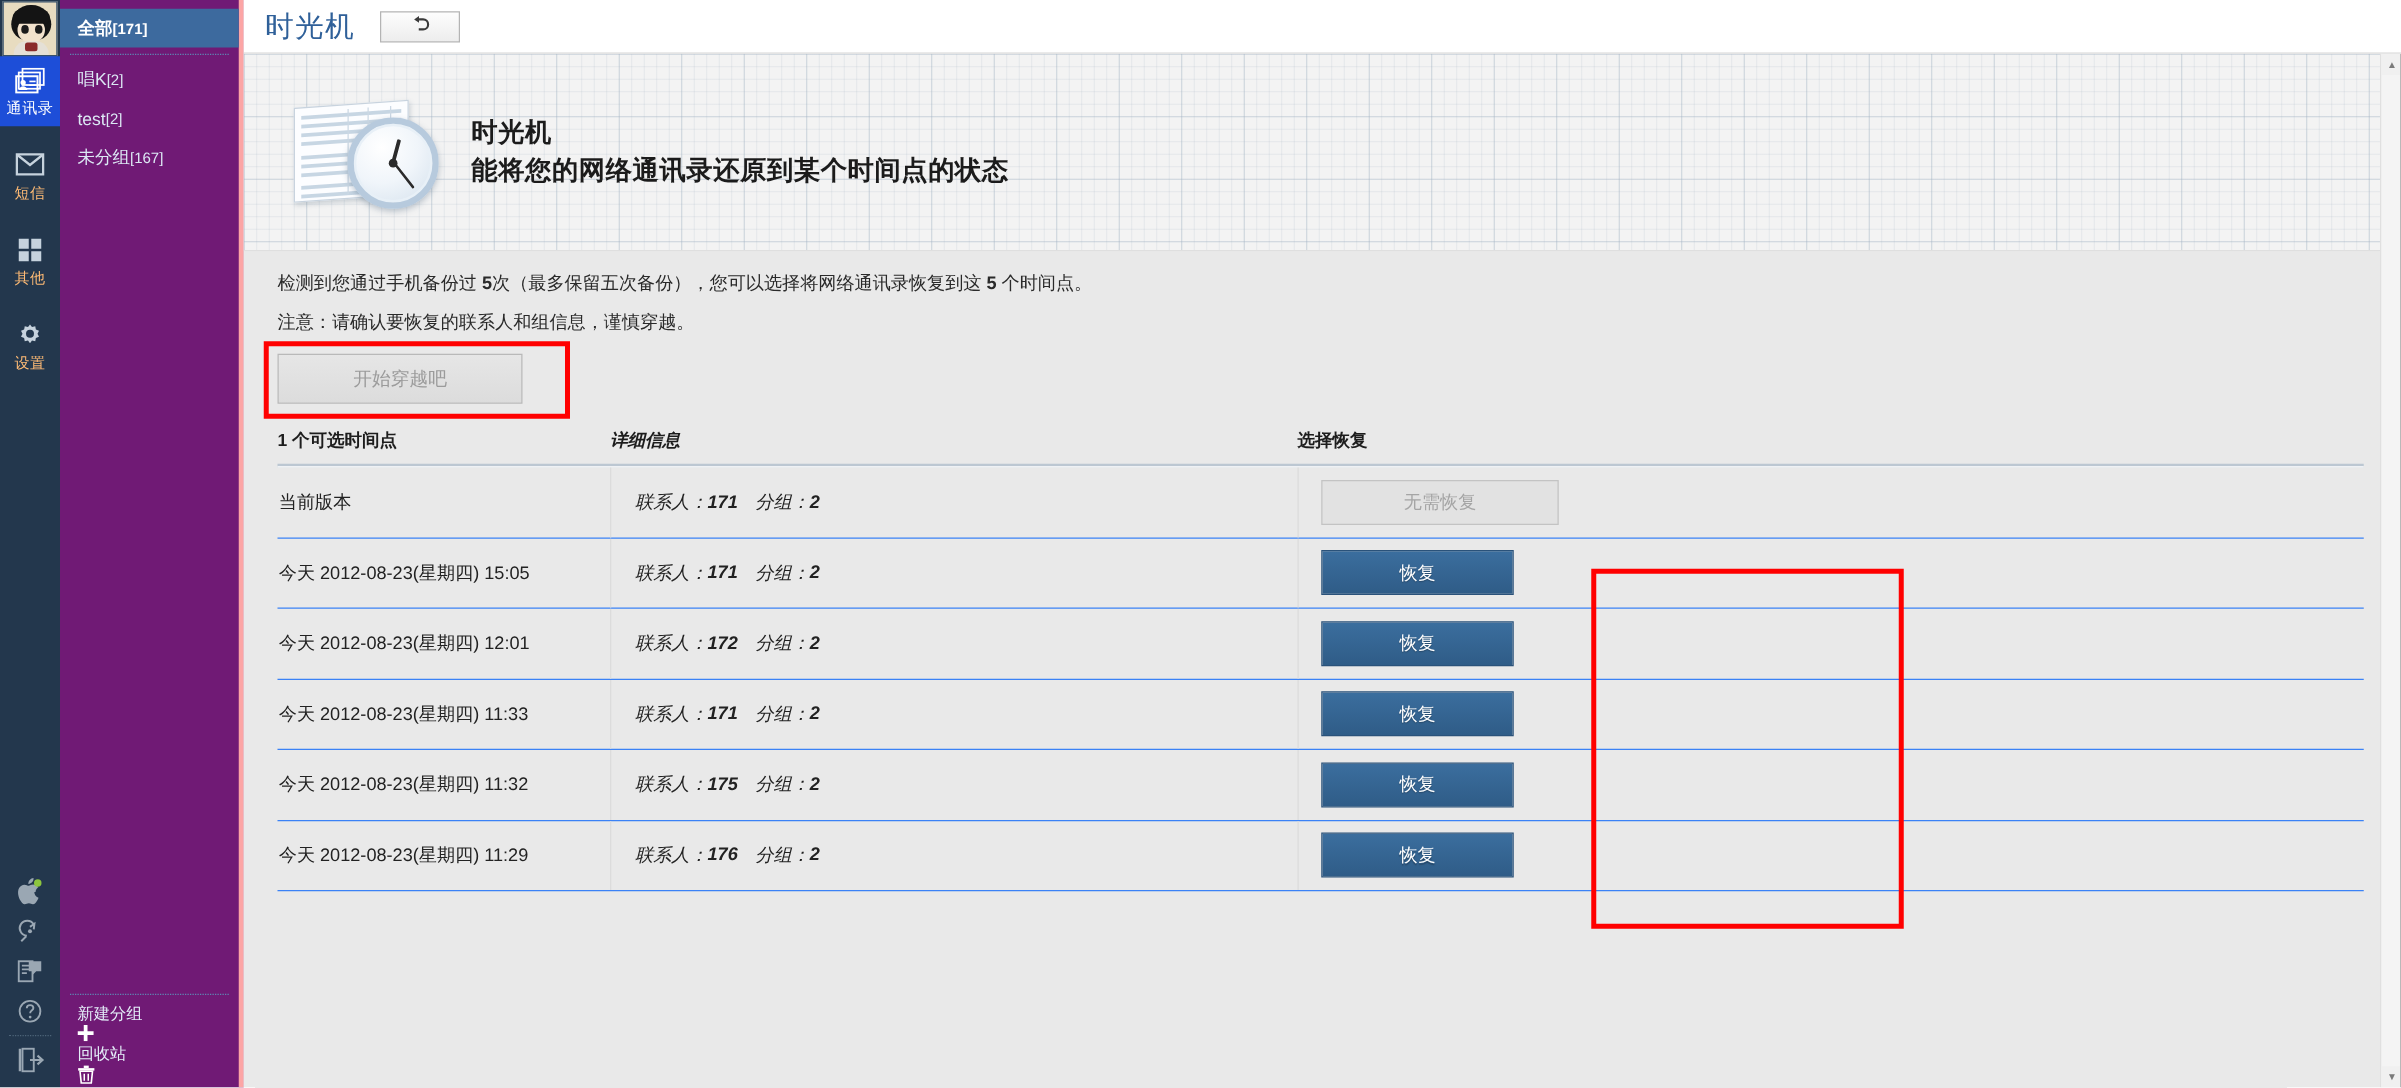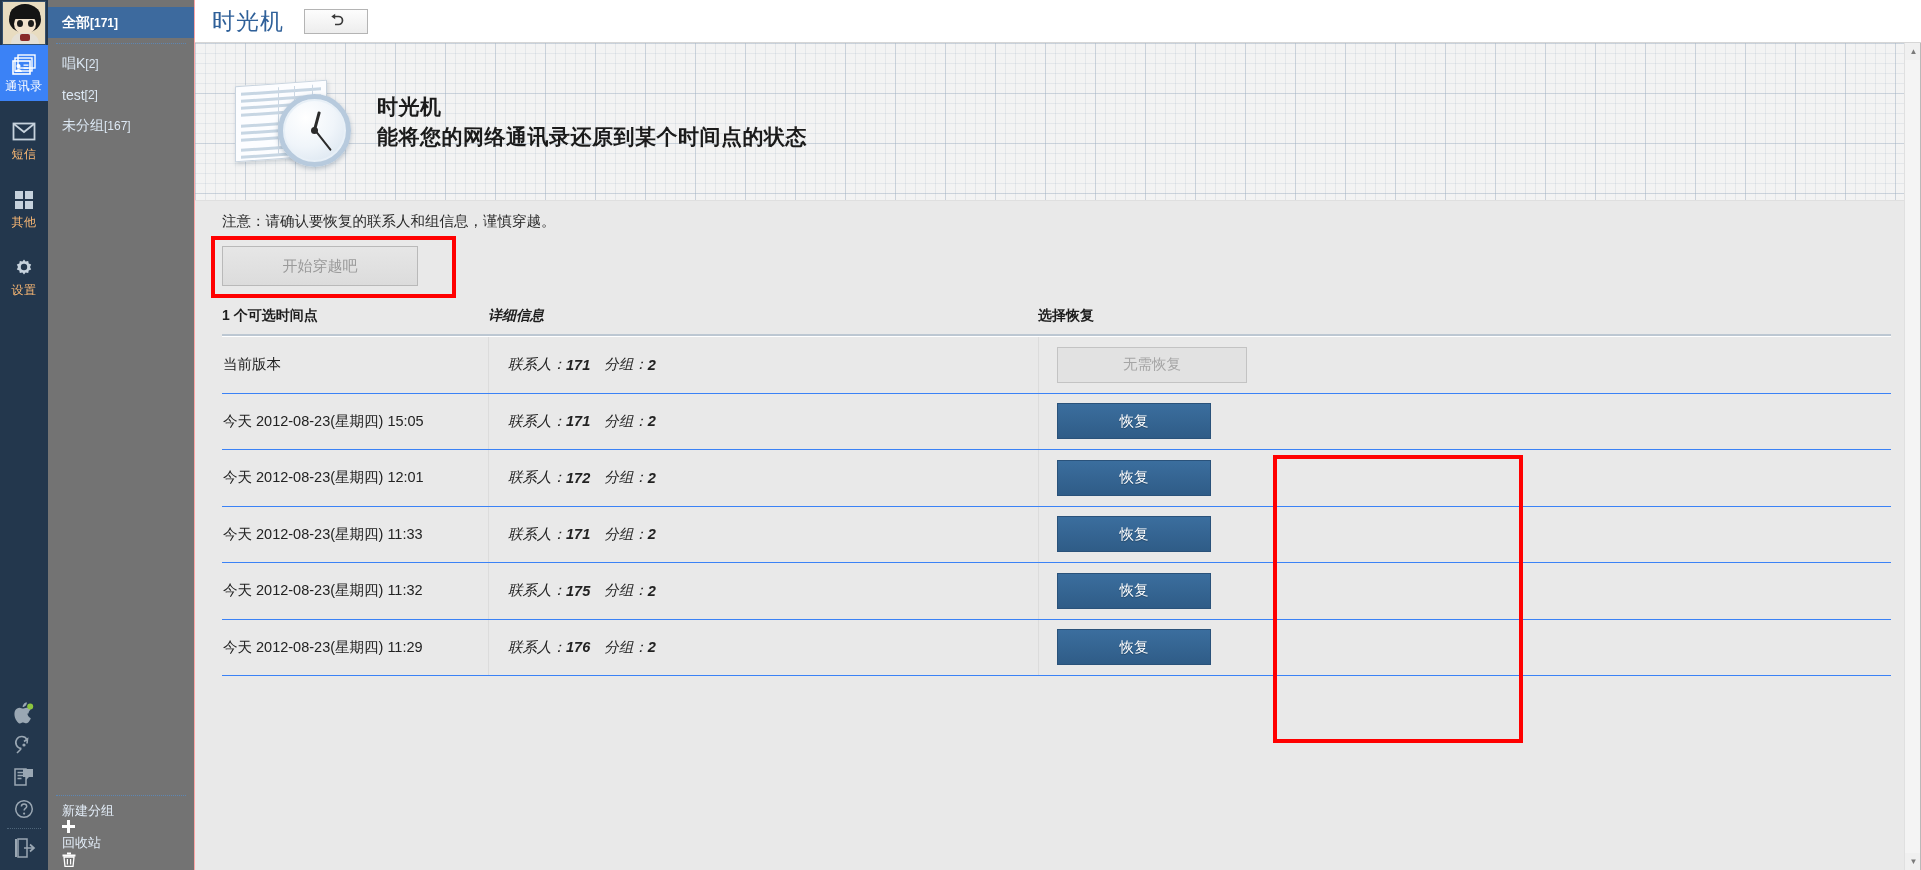--- a/index.html
+++ b/index.html
@@ -77,21 +77,21 @@
     width: 48px;
     padding: 9px 0 7px;
     text-align: center;
     color: #fdba74;
     font-size: 12px;
     line-height: 15px;
     cursor: pointer;
     position: relative;
   }
   .rail-item.active {
-    background: #3b82f6;
+    background: #1d4ed8;
     color: #ffffff;
   }
   .rail-item .glyph {
     display: block;
     height: 22px;
     margin-bottom: 3px;
     color: #c6d2dd;
   }
   .rail-item.active .glyph { color: #ffffff; }
   .rail-item .lbl { display: block; letter-spacing: .5px; }
@@ -109,23 +109,23 @@
   .rail-sep {
     width: 34px; height: 0;
     border-top: 1px dotted #4e6579;
     margin: 3px auto;
   }
 
   
   .grouppanel {
     width: 147px;
     flex: 0 0 147px;
-    background: #737373;
-    position: relative;
-    border-right: 1px solid #fca5a5;
+    background: #701a75;
+    position: relative;
+    border-right: 4px solid #fca5a5;
   }
   .group-top { padding-top: 7px; }
   .group-row {
     height: 31px;
     display: flex;
     align-items: center;
     padding-left: 14px;
     color: #dce8f4;
     font-size: 14px;
     cursor: pointer;
@@ -603,20 +603,23 @@
           </div>
         </div>
         <div class="banner-text">
           <h2>时光机</h2>
           <h3>能将您的网络通讯录还原到某个时间点的状态</h3>
         </div>
       </div>
 
       <div class="body-pad">
 
+        <div class="desc">
+          <span>检测到您通过手机备份过 </span><span class="b">5</span><span>次（最多保留五次备份），您可以选择将网络通讯录恢复到这 </span><span class="b">5</span><span> 个时间点。</span>
+        </div>
         <div class="desc desc-2">注意：请确认要恢复的联系人和组信息，谨慎穿越。</div>
 
         <div class="startwrap">
           <div class="start-btn">开始穿越吧</div>
           <div class="hl hl-start"></div>
         </div>
 
         <div class="tbl">
           <div class="tbl-head">
             <div class="col-a">1 个可选时间点</div>

